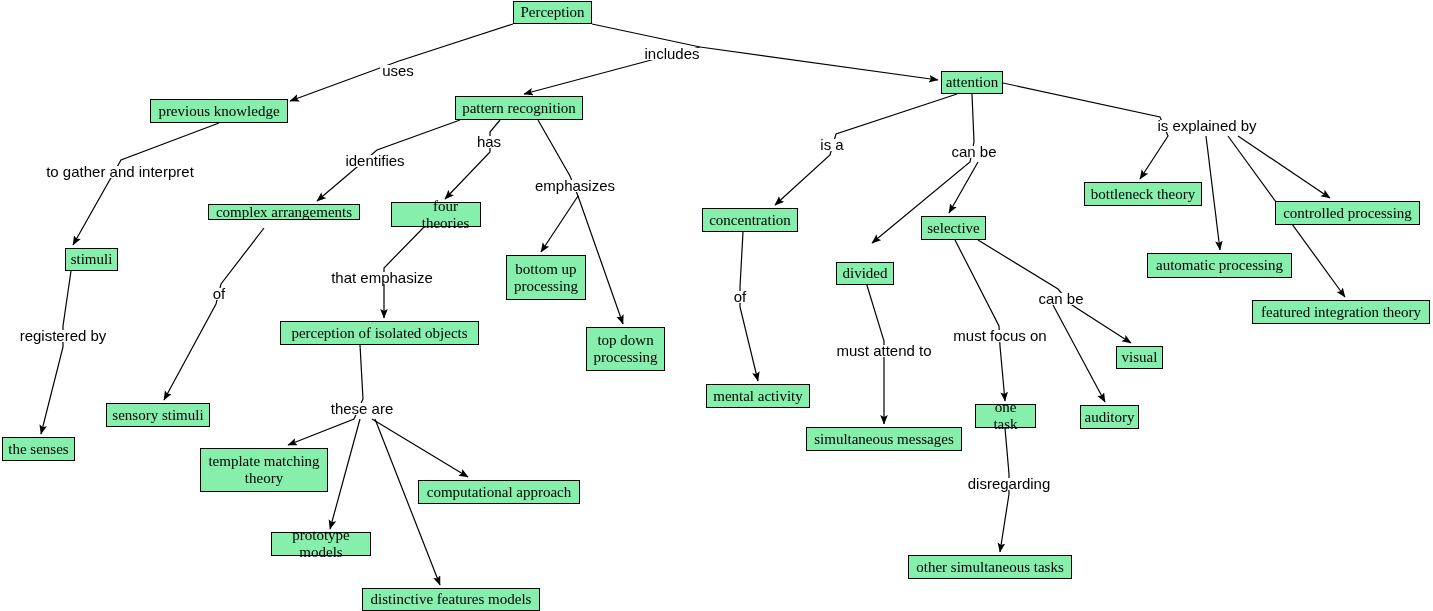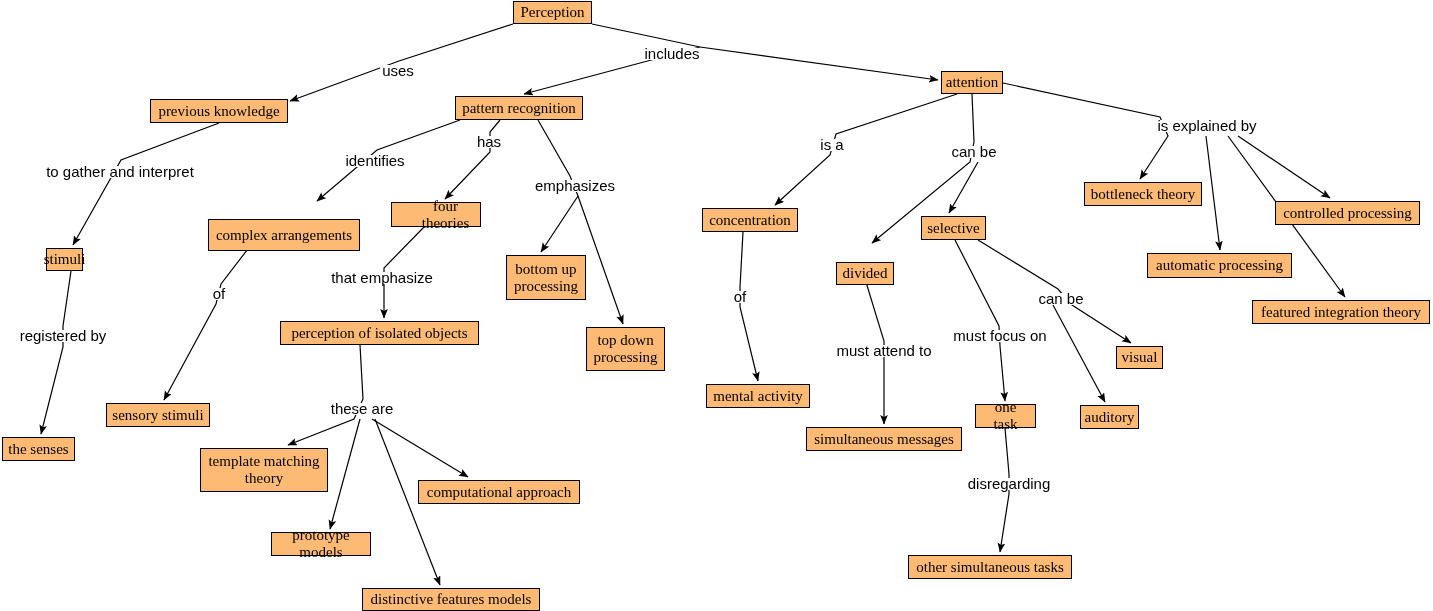--- a/index.html
+++ b/index.html
@@ -19,21 +19,21 @@
     position: absolute;
     left: 0;
     top: 0;
     width: 1433px;
     height: 611px;
   }
   .node {
     position: absolute;
     box-sizing: border-box;
     border: 1px solid #000000;
-    background: #fdba74;
+    background: #86efac;
     font-family: "Liberation Serif", serif;
     font-size: 15px;
     line-height: 17px;
     color: #000000;
     text-align: center;
     display: flex;
     align-items: center;
     justify-content: center;
     padding: 1px 5px;
     white-space: pre-line;
@@ -91,23 +91,23 @@
         <polyline points="1206,136 1220,250" fill="none" stroke="#000000" stroke-width="1.2" marker-end="url(#arrowhead)"></polyline>
         <polyline points="1238,136 1330,198" fill="none" stroke="#000000" stroke-width="1.2" marker-end="url(#arrowhead)"></polyline>
         <polyline points="1228,136 1345,297" fill="none" stroke="#000000" stroke-width="1.2" marker-end="url(#arrowhead)"></polyline>
       </g>
   </svg>
   <div id="nodes">
       <div class="node" style="left: 513px; top: 1px; width: 79px; height: 23px;">Perception</div>
       <div class="node" style="left: 150px; top: 99px; width: 138px; height: 24px;">previous knowledge</div>
       <div class="node" style="left: 455px; top: 96px; width: 128px; height: 24px;">pattern recognition</div>
       <div class="node" style="left: 941px; top: 71px; width: 62px; height: 23px;">attention</div>
-      <div class="node" style="left: 46px; top: 248px; width: 37px; height: 23px;">stimuli</div>
+      <div class="node" style="left: 65px; top: 248px; width: 53px; height: 23px;">stimuli</div>
       <div class="node" style="left: 2px; top: 437px; width: 73px; height: 24px;">the senses</div>
-      <div class="node" style="left: 208px; top: 204px; width: 152px; height: 32px; margin-top: 15px;">complex arrangements</div>
+      <div class="node" style="left: 208px; top: 204px; width: 152px; height: 16px;">complex arrangements</div>
       <div class="node" style="left: 106px; top: 403px; width: 104px; height: 24px;">sensory stimuli</div>
       <div class="node" style="left: 391px; top: 202px; width: 90px; height: 25px; padding-left: 24px;">four theories</div>
       <div class="node" style="left: 506px; top: 255px; width: 80px; height: 45px;">bottom up
 processing</div>
       <div class="node" style="left: 586px; top: 327px; width: 79px; height: 44px;">top down
 processing</div>
       <div class="node" style="left: 280px; top: 321px; width: 199px; height: 24px;">perception of isolated objects</div>
       <div class="node" style="left: 200px; top: 448px; width: 128px; height: 44px;">template matching
 theory</div>
       <div class="node" style="left: 271px; top: 532px; width: 100px; height: 24px;">prototype models</div>

